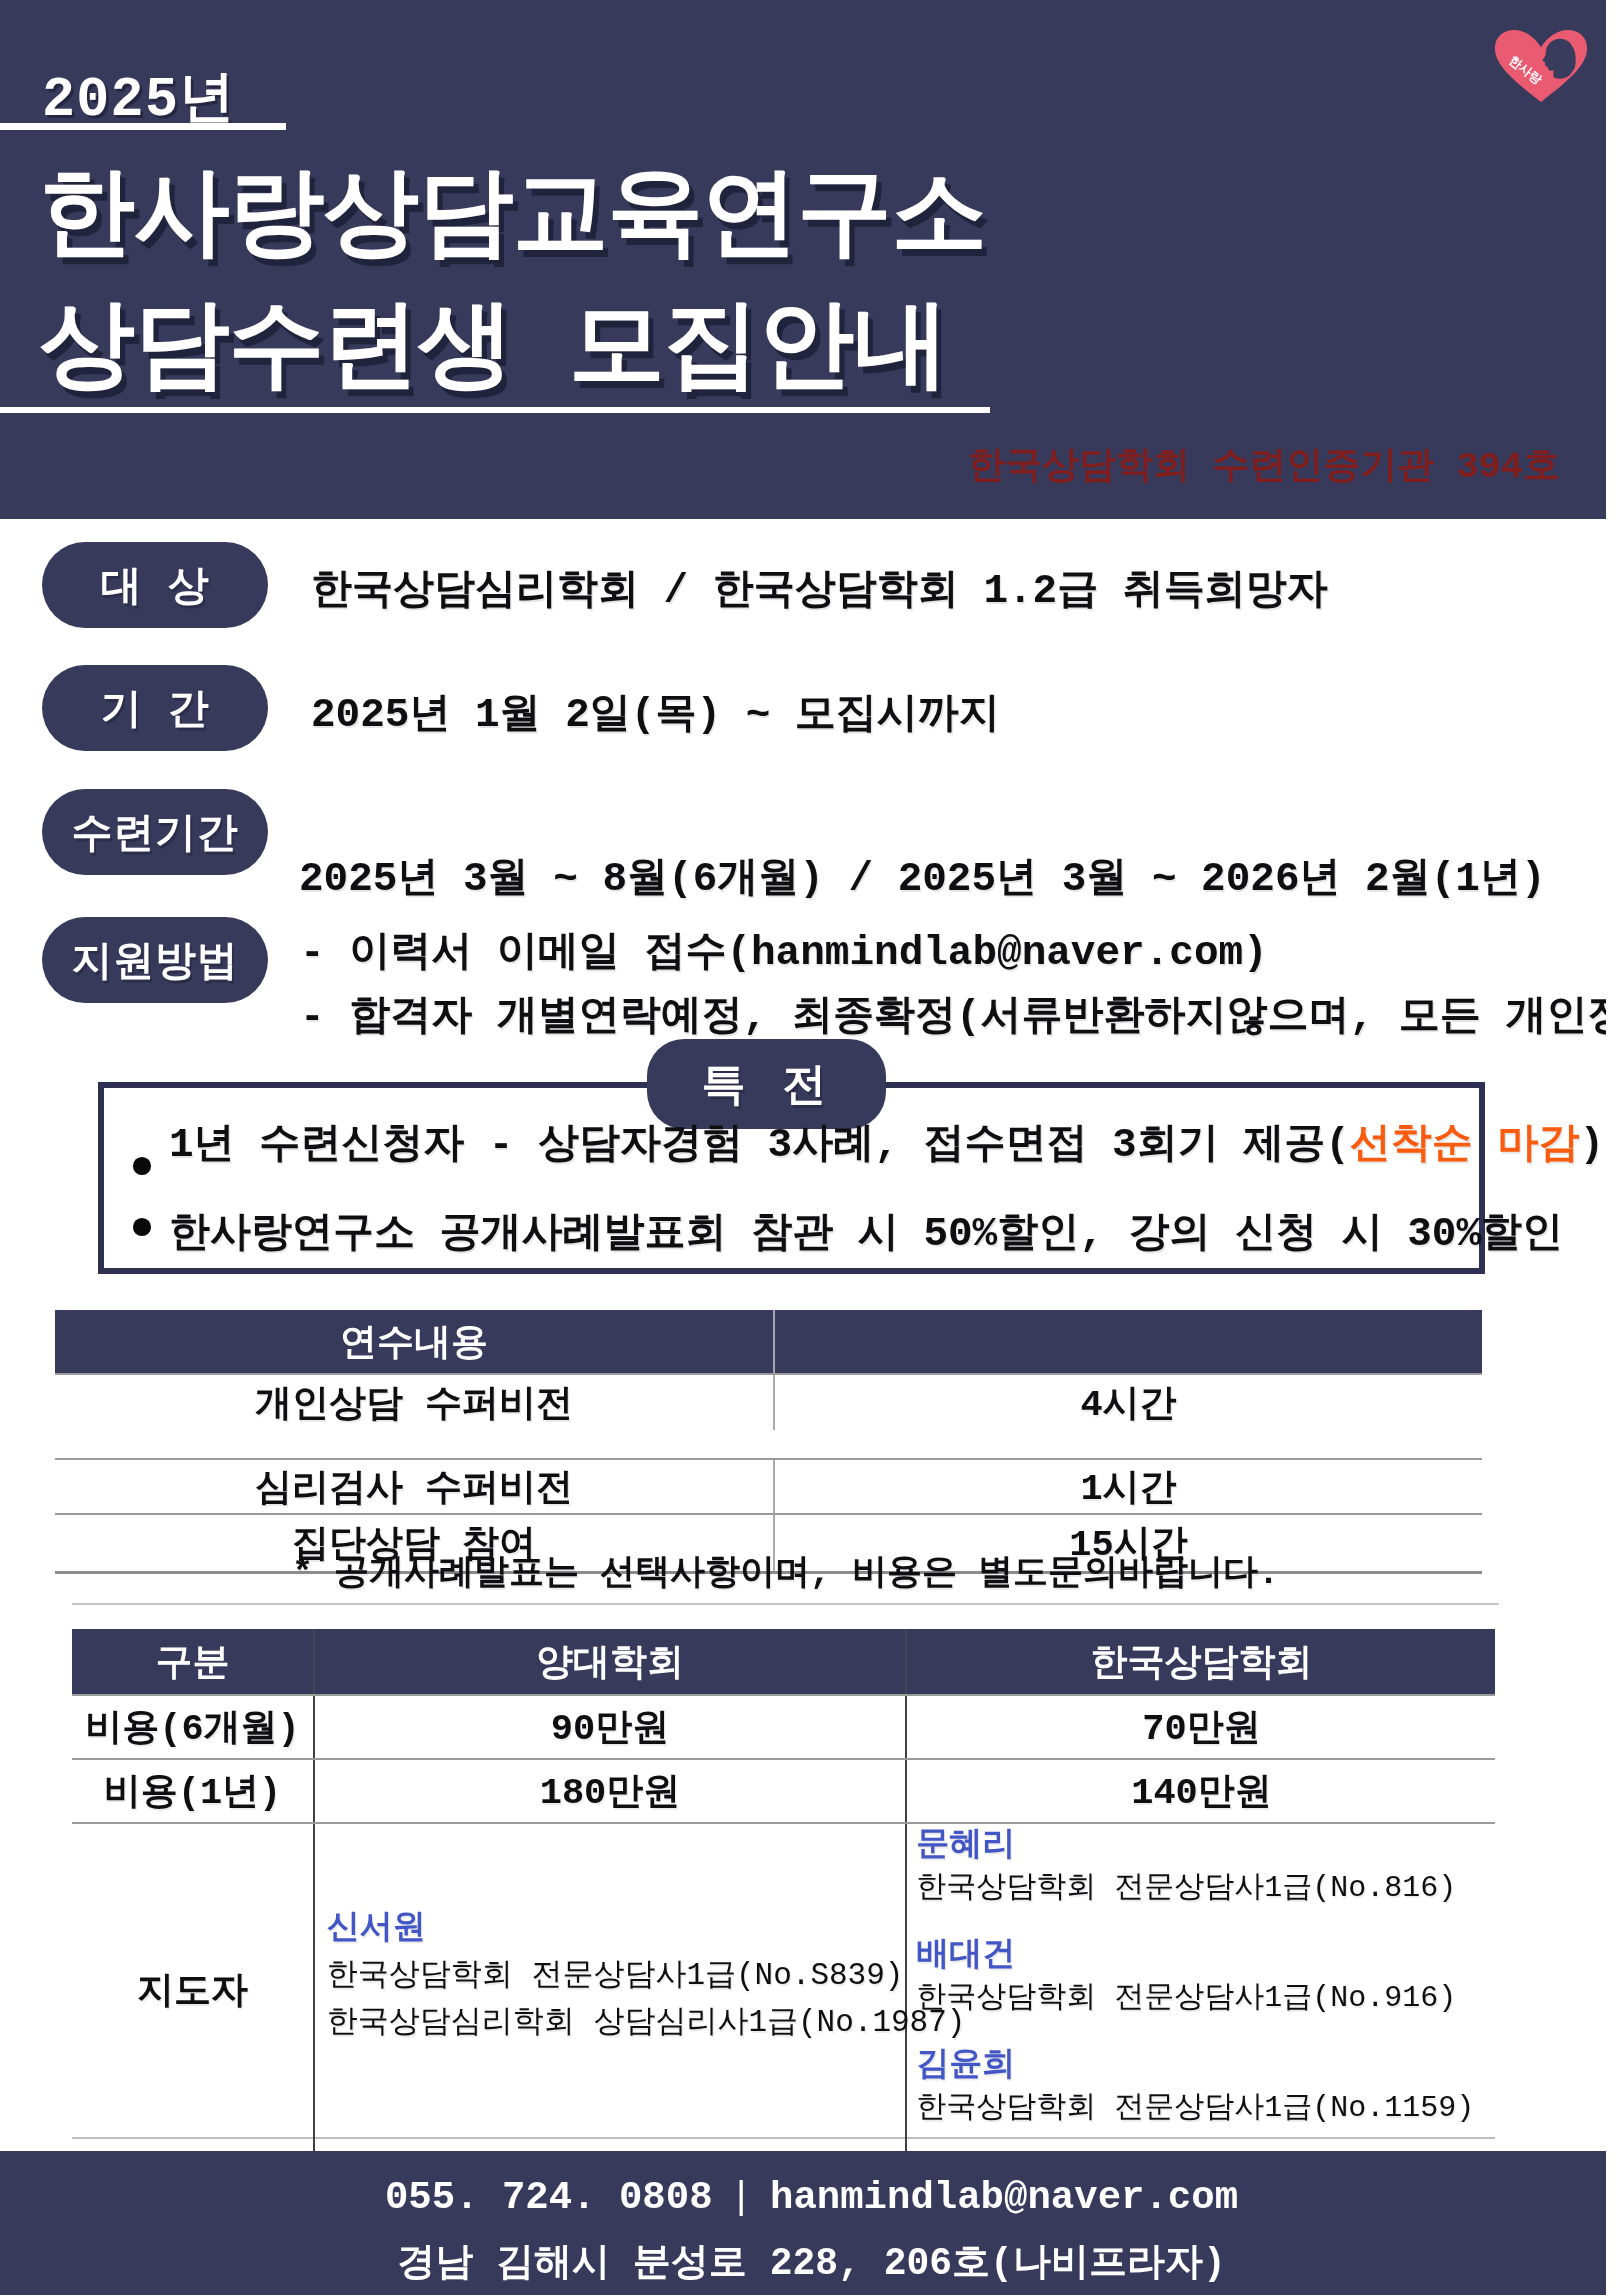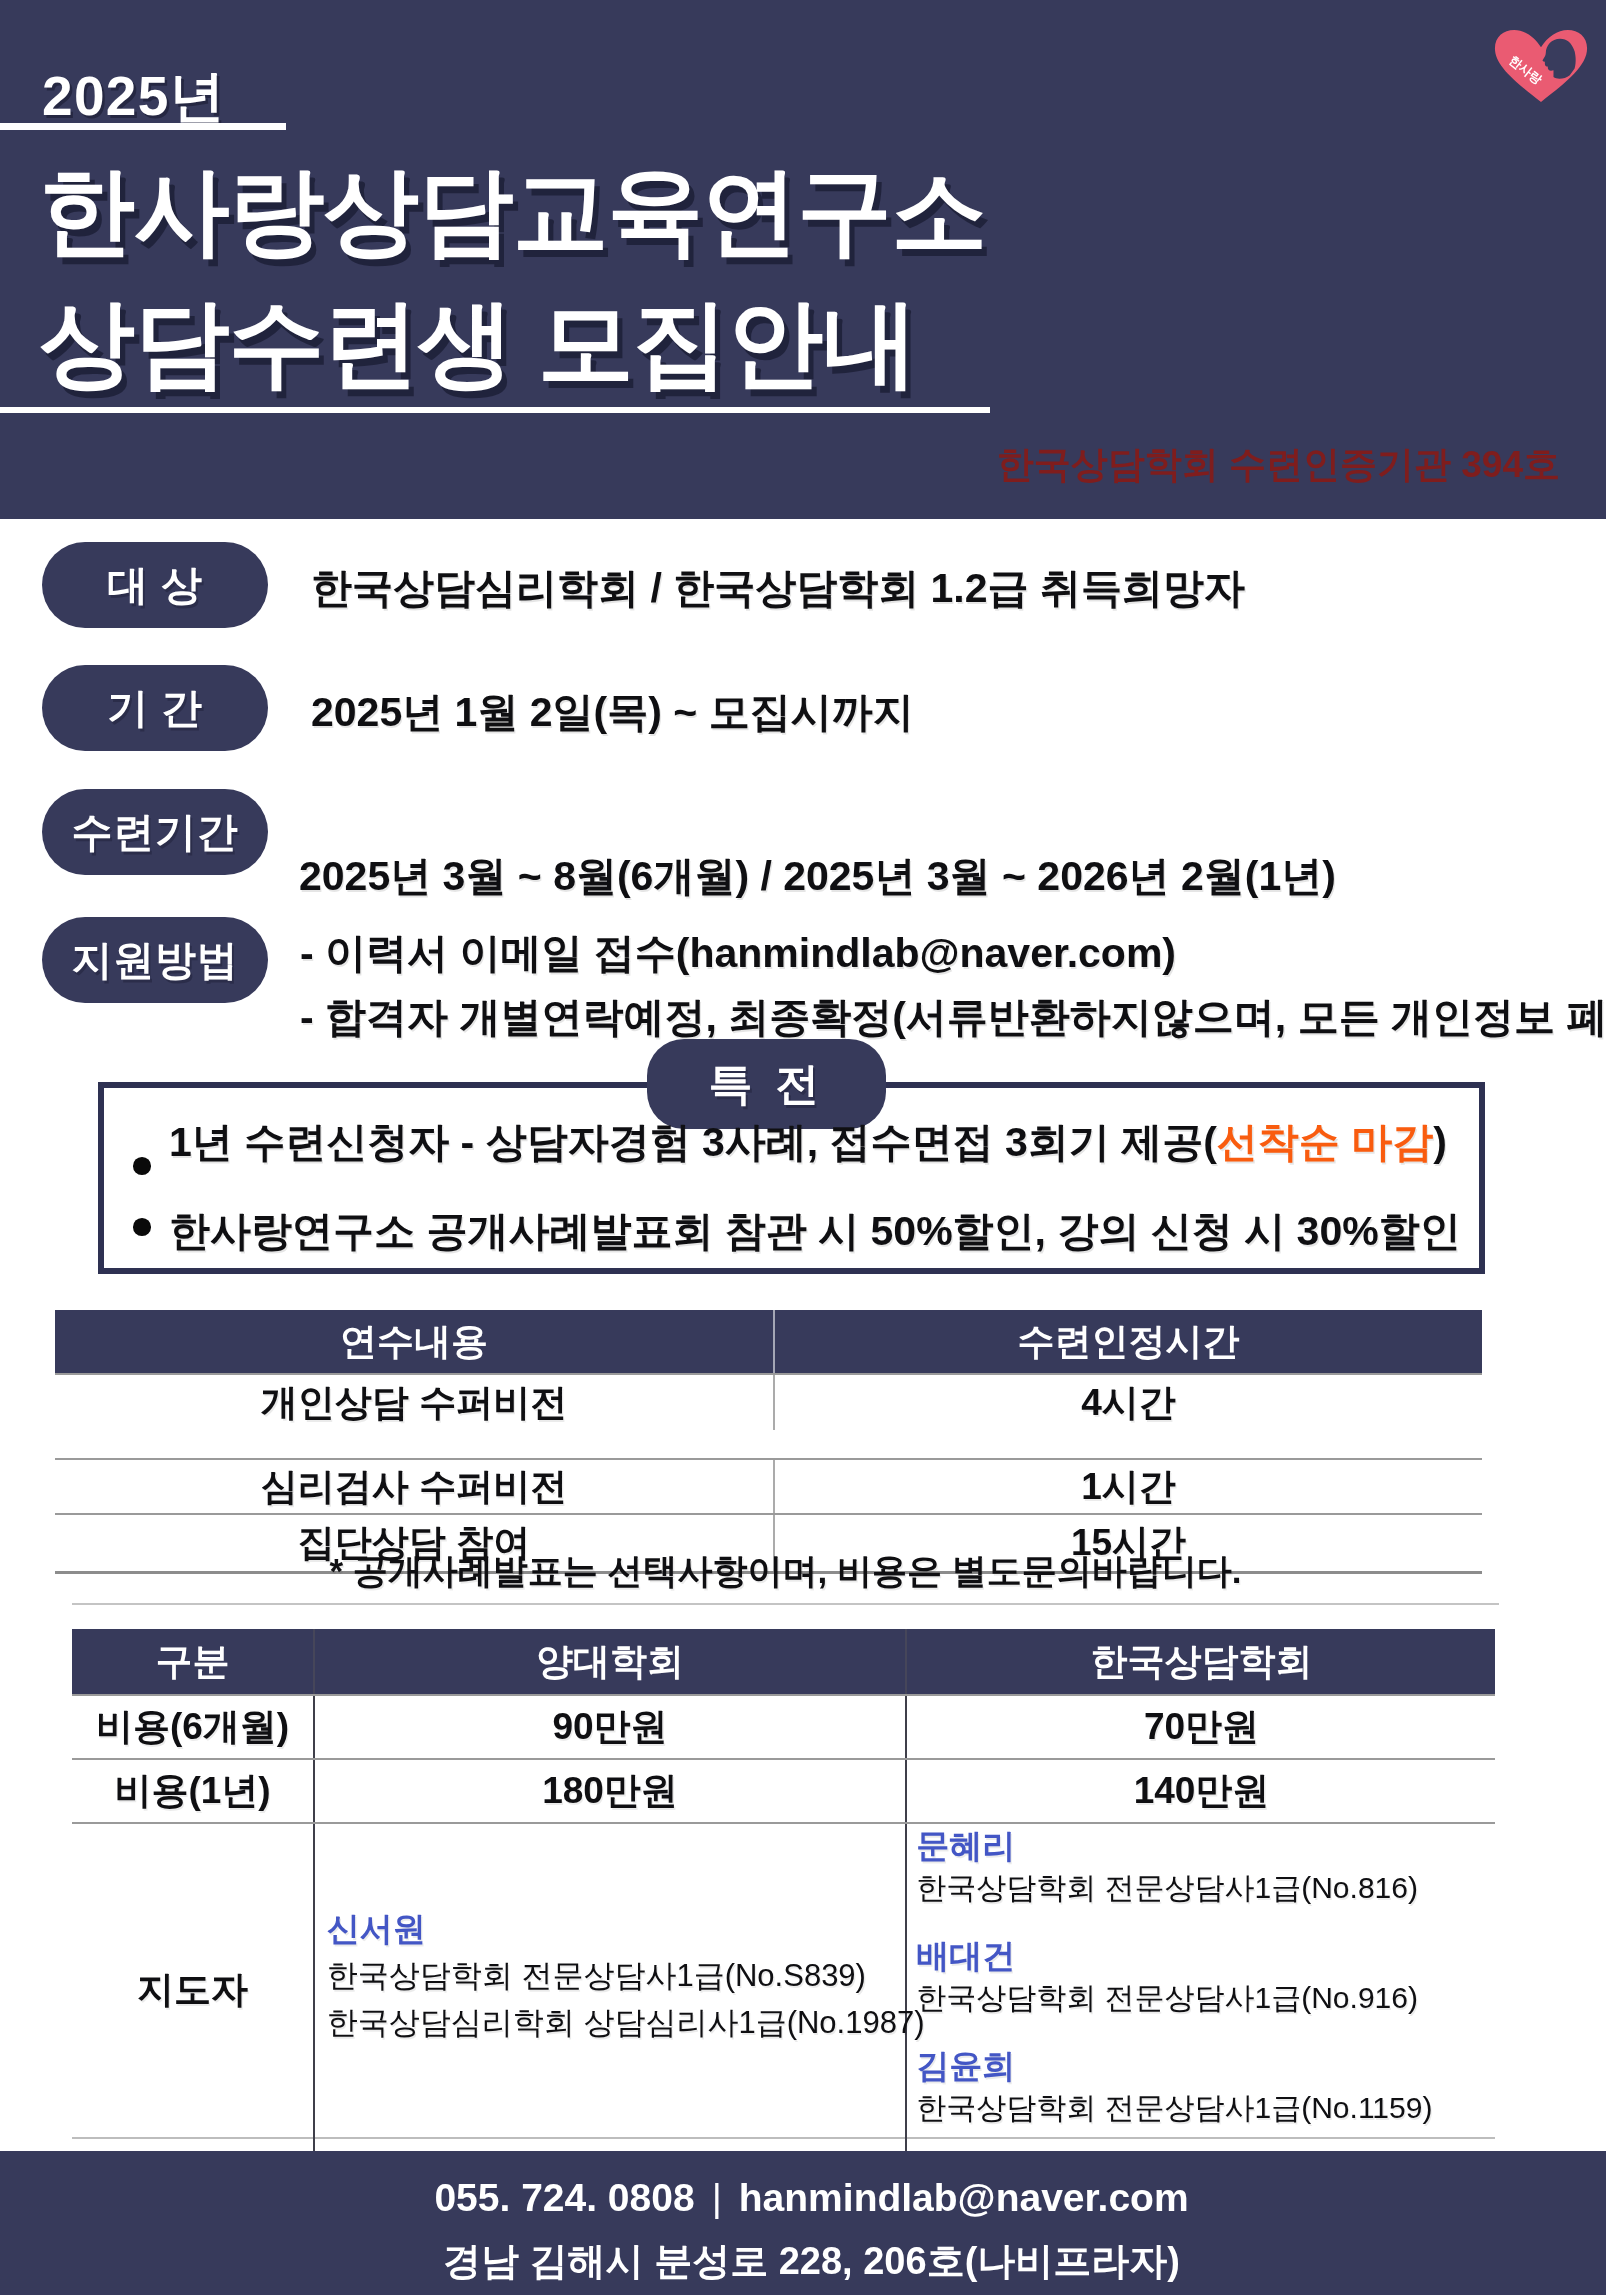--- a/index.html
+++ b/index.html
@@ -1,18 +1,18 @@
 <!DOCTYPE html>
 <html style="font-size:10.5px"><head>
 <meta charset="utf-8">
 <style>
   html,body{margin:0;padding:0;background:#ffffff;}
   #poster{
     position:relative;width:1606px;height:2295px;background:#ffffff;
-    font-family:Liberation Sans, sans-serif;overflow:hidden;
+    font-family:Liberation Mono, monospace;overflow:hidden;
   }
   .abs{position:absolute;}
 
   
   .header-band{left:0;top:0;width:1623px;height:519px;background:#373a5b;}
   .year-label{left:42px;top:60px;font-size:55px;font-weight:800;color:#fff;letter-spacing:1.3px;
     text-shadow:2.6px 3.3px 0 rgba(15,17,35,.45);}
   .rule-a{left:0;top:123px;width:286px;height:6.5px;background:#fff;}
   .title-line{left:39px;color:#fff;font-weight:800;font-size:96px;letter-spacing:-1.3px;white-space:nowrap;
     text-shadow:5.2px 6.5px 0 rgba(15,17,35,.55);}
@@ -134,21 +134,20 @@
 
   <span class="abs bullet-dot dot-1"></span>
   <div class="abs btx btx-1"><span>1년 수련신청자 - 상담자경험 3사례, 접수면접 3회기 제공(</span><span class="hl">선착순 마감</span><span>)</span></div>
 
   <span class="abs bullet-dot dot-2"></span>
   <div class="abs btx btx-2">한사랑연구소 공개사례발표회 참관 시 50%할인, 강의 신청 시 30%할인</div>
 
   <div class="abs t1">
     <div class="hdr">
       <div class="cell">연수내용</div>
-      <div class="cell">수련인정시간</div>
     </div>
     <div class="row r1">
       <div class="cell">개인상담 수퍼비전</div>
       <div class="cell">4시간</div>
     </div>
     <div class="row r2">
       <div class="cell">심리검사 수퍼비전</div>
       <div class="cell">1시간</div>
     </div>
     <div class="row r3">

